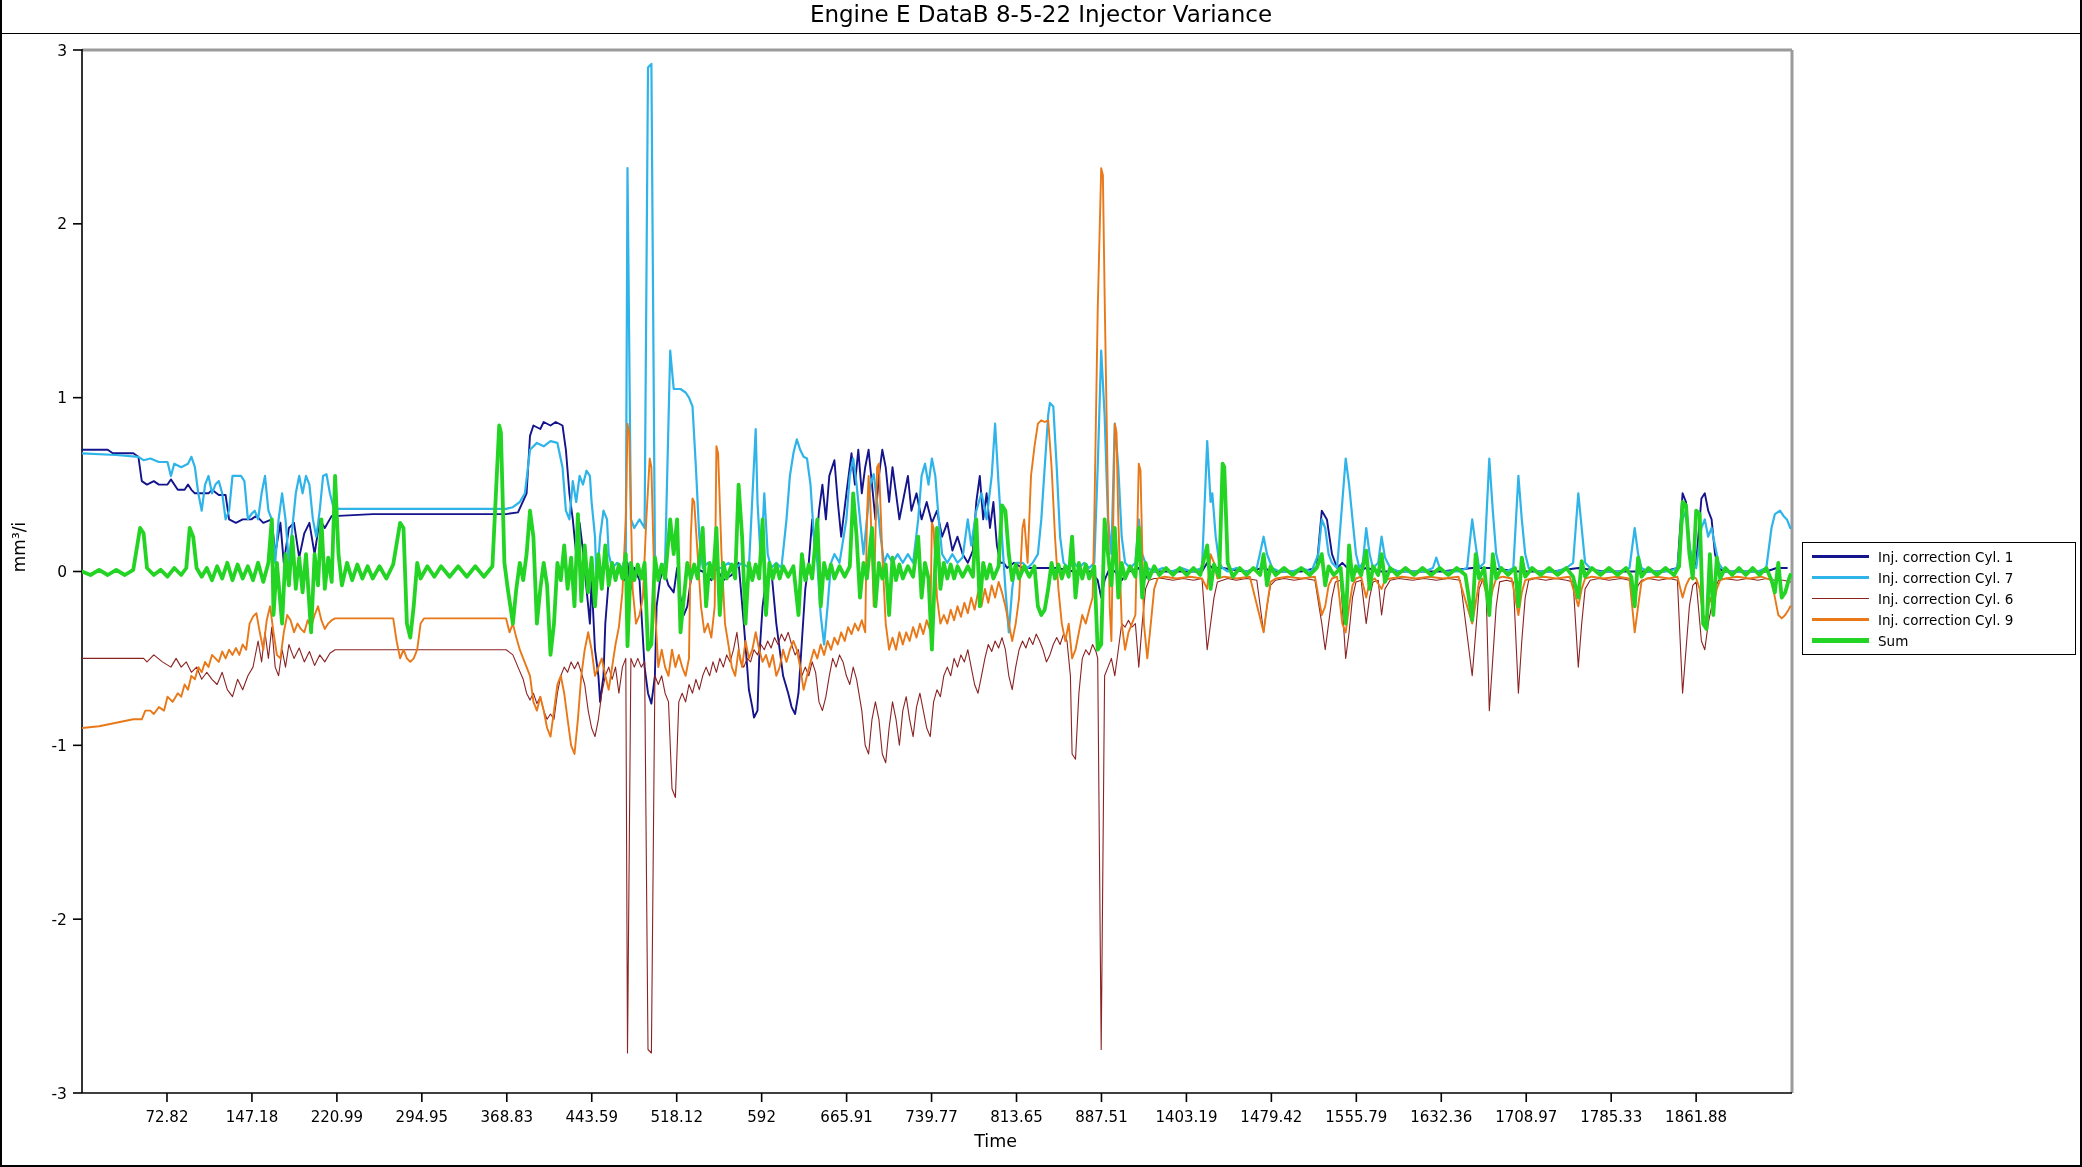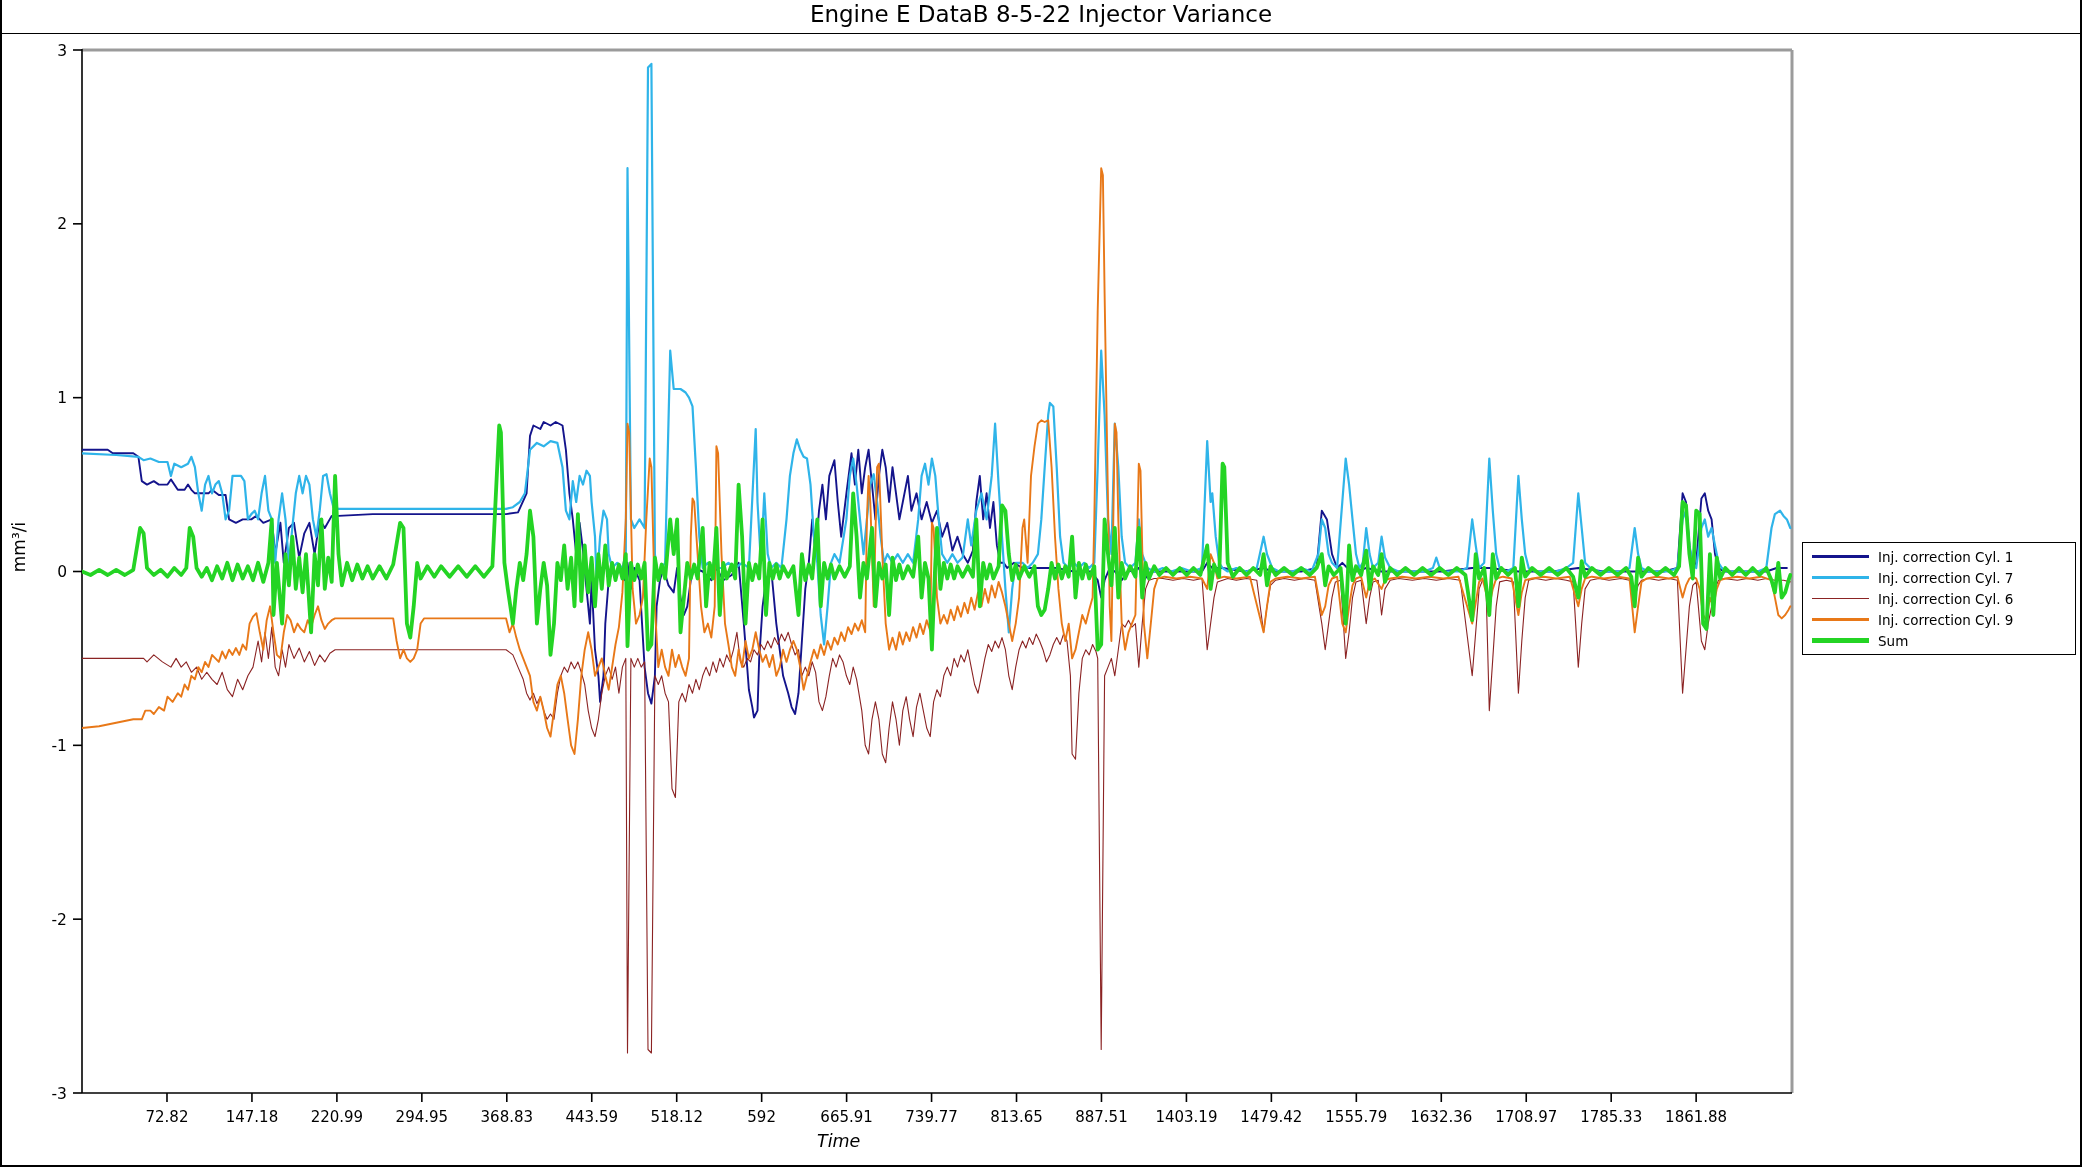--- a/index.html
+++ b/index.html
@@ -4,21 +4,21 @@
 <style>
   html,body{margin:0;padding:0;background:#ffffff;}
   body{font-family:"DejaVu Sans","Liberation Sans",sans-serif;}
   #canvas{position:relative;width:2082px;height:1167px;background:#ffffff;overflow:hidden;
           border-left:2px solid #000;border-right:2px solid #000;border-bottom:2px solid #000;box-sizing:border-box;}
   #chart-title{position:absolute;top:1px;left:0;width:100%;text-align:center;font-size:23px;color:#000;}
   #title-rule{position:absolute;top:33px;left:0;width:100%;height:0;border-top:1.2px solid #000;}
   #plot-svg{position:absolute;top:0;left:0;}
   #y-label{position:absolute;left:-43px;top:536px;width:120px;height:22px;line-height:22px;
            text-align:center;transform:rotate(-90deg);font-size:17px;color:#000;}
-  #x-label{position:absolute;top:1131px;left:815px;width:200px;text-align:left;font-size:17.5px;color:#000;font-style:italic;}
+  #x-label{position:absolute;top:1131px;left:815px;width:200px;text-align:right;font-size:17.5px;color:#000;}
   #legend{position:absolute;left:1800px;top:542px;width:274px;height:113px;background:#fff;
           border:1.6px solid #000;box-sizing:border-box;display:flex;flex-direction:column;justify-content:space-around;padding:3px 0;}
   .legend-row{display:flex;align-items:center;height:20px;}
   .legend-line{display:inline-block;width:57px;margin-left:9px;margin-right:9px;flex:0 0 auto;}
   .legend-label{font-size:13.5px;color:#000;white-space:nowrap;}
 </style>
 </head>
 <body>
 
 <div id="canvas">

